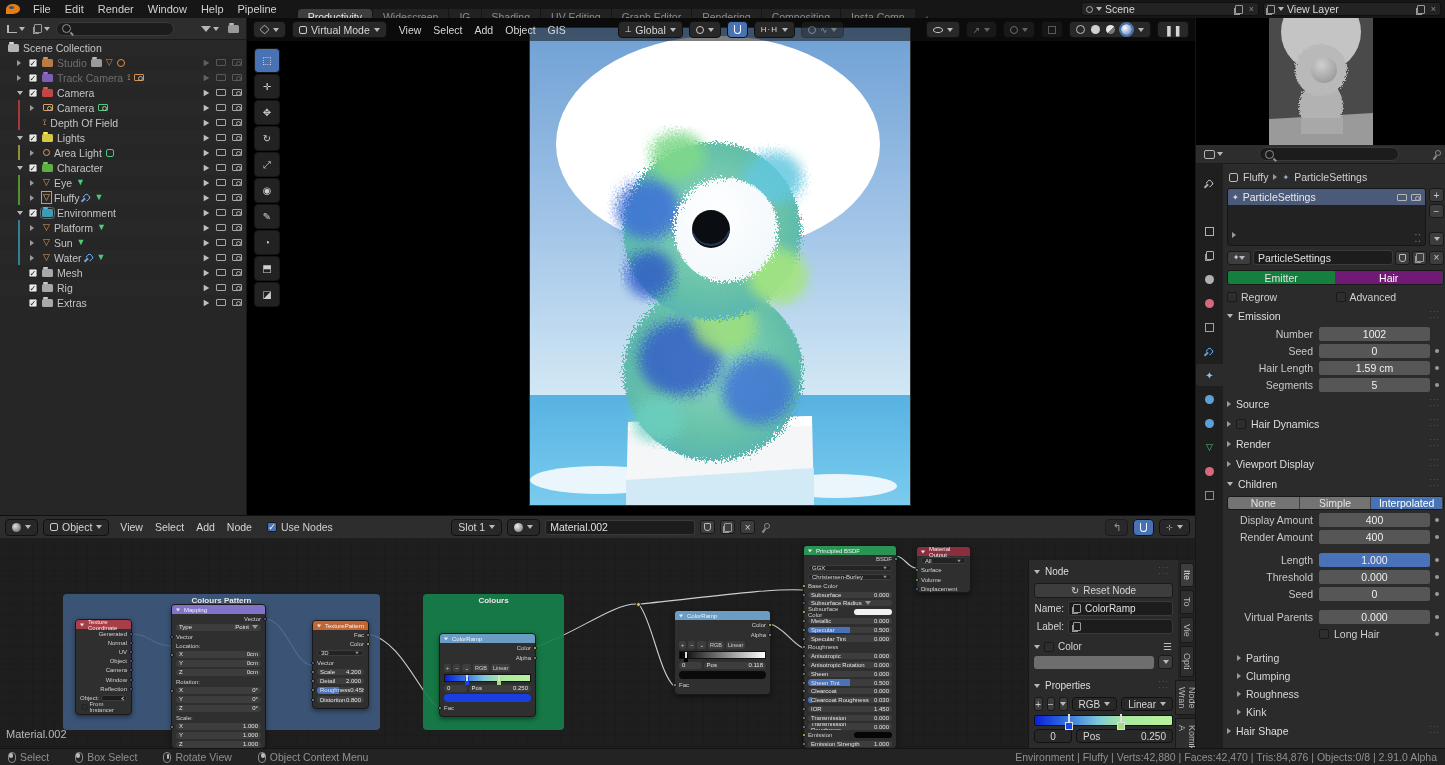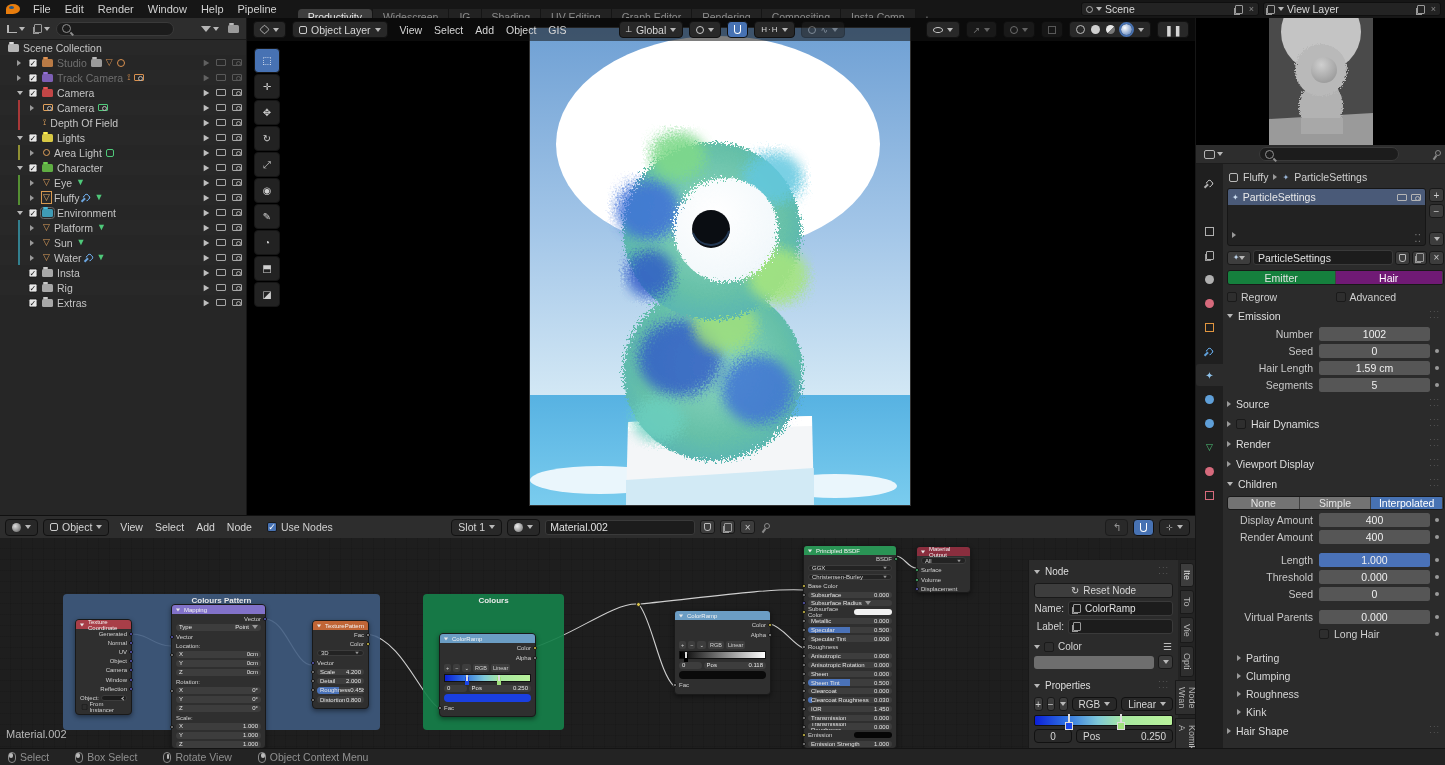--- a/index.html
+++ b/index.html
@@ -413,21 +413,21 @@
           <span class="rt">
             <span class="i-ptr" style="opacity: 0.9; transform: scale(0.8);"></span>
             <span class="i-mon" style="opacity: 0.9;"></span>
             <span class="i-camR" style="opacity: 0.9;"></span>
           </span>
         </div>
         <div class="orow" style="padding-left: 17px;">
           <span style="width: 9px; display: inline-flex;"></span>
           <span class="chkbox" style="background: rgb(232, 232, 232); color: rgb(34, 34, 34); transform: scale(0.9); margin-left: 2px;">✓</span>
           <span class="i-col" style="color: rgb(168, 168, 168); display: inline-flex; align-items: center; margin-left: 4px; background: rgb(168, 168, 168);"></span>
-          <span class="lbl">Insta</span>
+          <span class="lbl">Mesh</span>
           <span class="rt">
             <span class="i-ptr" style="opacity: 0.9; transform: scale(0.8);"></span>
             <span class="i-mon" style="opacity: 0.9;"></span>
             <span class="i-camR" style="opacity: 0.9;"></span>
           </span>
         </div>
         <div class="orow" style="padding-left: 17px;">
           <span style="width: 9px; display: inline-flex;"></span>
           <span class="chkbox" style="background: rgb(232, 232, 232); color: rgb(34, 34, 34); transform: scale(0.9); margin-left: 2px;">✓</span>
           <span class="i-col" style="color: rgb(168, 168, 168); display: inline-flex; align-items: center; margin-left: 4px; background: rgb(168, 168, 168);"></span>
@@ -453,21 +453,21 @@
   </div>
 
   <div class="viewport">
     <div class="vp-head">
       <span class="pill">
           <span style="width:9px;height:9px;border:1px solid #ccc;border-radius:2px;transform:rotate(45deg) scale(.8);display:inline-block"></span>
           <span class="tri-d"></span>
         </span>
       <span class="pill">
           <span style="width:8px;height:8px;border:1px solid #ccc;border-radius:2px;display:inline-block"></span>
-          <span>Object Layer</span>
+          <span>Virtual Mode</span>
           <span class="tri-d"></span>
         </span>
       <span id="vpMenus" style="display:flex">
           <span class="vmenu">View</span>
           <span class="vmenu">Select</span>
           <span class="vmenu">Add</span>
           <span class="vmenu">Object</span>
           <span class="vmenu">GIS</span>
         </span>
       <span style="flex:1"></span>
@@ -1508,14 +1508,15 @@
         </span>
         <span class="hint">
           <span class="mouse mM"></span>
           <span>Rotate View</span>
         </span>
         <span class="hint">
           <span class="mouse mR"></span>
           <span>Object Context Menu</span>
         </span>
       </span>
+    <span class="sb-right">Environment | Fluffy | Verts:42,880 | Faces:42,470 | Tris:84,876 | Objects:0/8 | 2.91.0 Alpha</span>
   </div>
 </div>
 
 </body></html>

